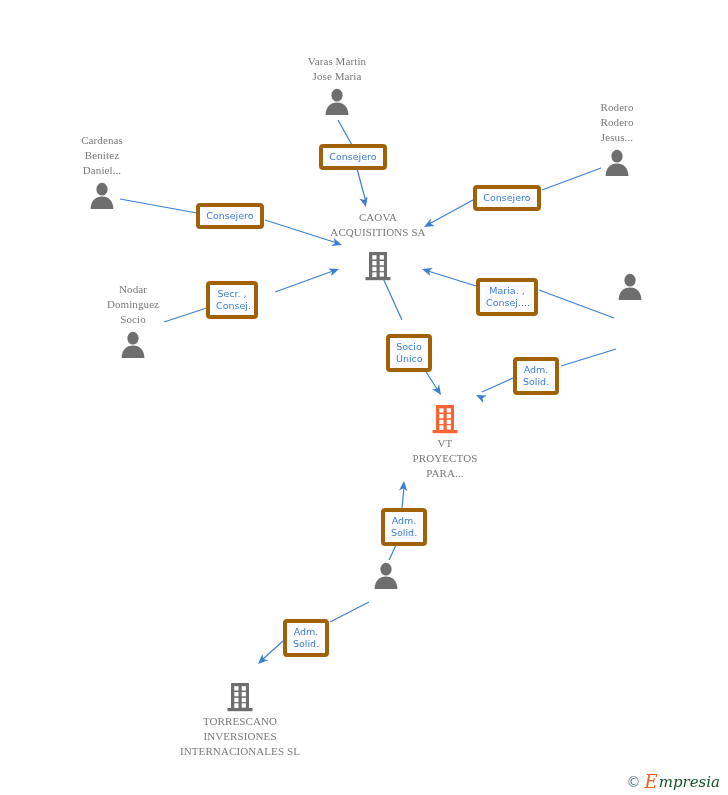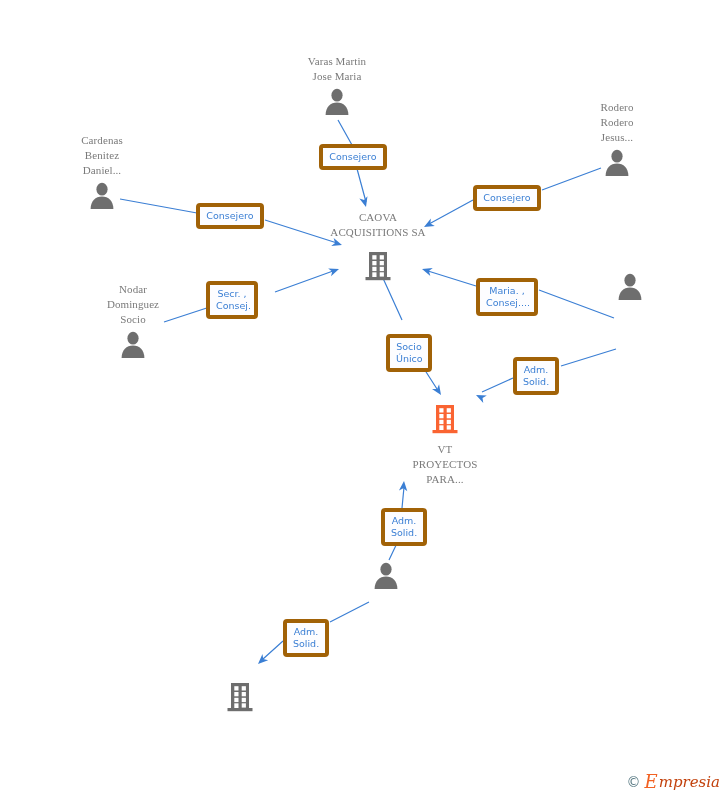--- a/index.html
+++ b/index.html
@@ -39,21 +39,21 @@
   .node .label {
     display: block;
     color: #7a7a7a;
     font-size: 11px;
     line-height: 15px;
     letter-spacing: 0.1px;
     white-space: pre-line;
     font-family: Liberation Serif, serif;
   }
   .node.person .label { margin-bottom: 2px; }
-  .node.company-below .label { margin-top: 7px; }
+  .node.company-below .label { margin-top: 1px; }
   .node.company-above .label { margin-bottom: 10px; }
 
   .edge-label {
     position: absolute;
     box-sizing: border-box;
     background: #fdfdff;
     border: 4px solid #a16207;
     border-radius: 4px;
     color: #3b7fd4;
     font-size: 9.5px;
@@ -79,21 +79,21 @@
     font-size: 14px;
   }
   .watermark .brand-e {
     color: #f26122;
     font-family: "DejaVu Serif", serif;
     font-style: italic;
     font-size: 18px;
     line-height: 18px;
   }
   .watermark .brand-rest {
-    color: #c2410c;
+    color: #14532d;
     font-family: "DejaVu Serif", serif;
     font-style: italic;
     font-size: 15px;
     line-height: 18px;
     margin-left: -3px;
   }
 </style>
 </head>
 <body>
 
@@ -213,20 +213,23 @@
               <rect x="9.3" y="5.2" width="4.2" height="4.3" fill="#ffffff"></rect>
               <rect x="16.7" y="5.2" width="4.2" height="4.3" fill="#ffffff"></rect>
               <rect x="9.3" y="11" width="4.2" height="4.3" fill="#ffffff"></rect>
               <rect x="16.7" y="11" width="4.2" height="4.3" fill="#ffffff"></rect>
               <rect x="9.3" y="16.8" width="4.2" height="4.3" fill="#ffffff"></rect>
               <rect x="16.7" y="16.8" width="4.2" height="4.3" fill="#ffffff"></rect>
               <rect x="9.3" y="22.3" width="4.2" height="4.7" fill="#ffffff"></rect>
               <rect x="16.7" y="22.3" width="4.2" height="4.3" fill="#ffffff"></rect>
             </g>
           </svg></span>
+        <span class="label">TORRESCANO
+INVERSIONES
+INTERNACIONALES SL</span>
       </div>
     </div>
 
   <div id="label-layer">
       <div class="edge-label" style="left: 319px; top: 144px; width: 68px; min-height: 20px;">Consejero</div>
       <div class="edge-label" style="left: 196px; top: 203px; width: 68px; min-height: 20px;">Consejero</div>
       <div class="edge-label" style="left: 473px; top: 185px; width: 68px; min-height: 20px;">Consejero</div>
       <div class="edge-label" style="left: 206px; top: 281px; width: 52px; min-height: 30px;">Secr. ,
 Consej.</div>
       <div class="edge-label" style="left: 476px; top: 278px; width: 62px; min-height: 30px;">Maria. ,

